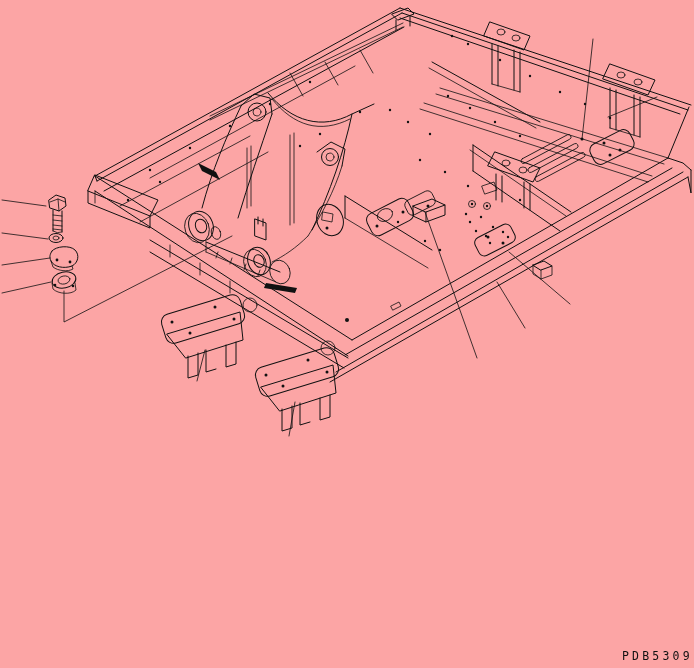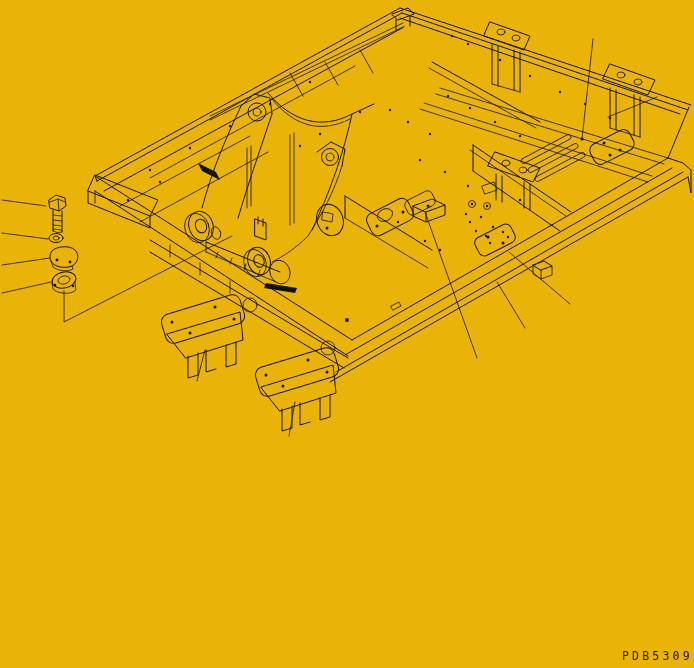--- a/index.html
+++ b/index.html
@@ -1,19 +1,19 @@
 <!DOCTYPE html>
 <html><head>
 <meta charset="utf-8">
 <style>
   html,body{margin:0;padding:0;background:#fff;}
   .stage{
     position:relative;
     width:694px;height:668px;
-    background:#eab308;
+    background:#fca5a5;
     font-family:"DejaVu Sans Mono", monospace;
     overflow:hidden;
   }
   svg{display:block}
   .ln{fill:none;stroke:#111;stroke-width:1;stroke-linecap:round;stroke-linejoin:round}
   .thin{stroke-width:.8}
   .fillb{fill:#111;stroke:none}
   .partnum{
     font-family:"DejaVu Sans Mono", monospace;
     font-size:11.5px;

